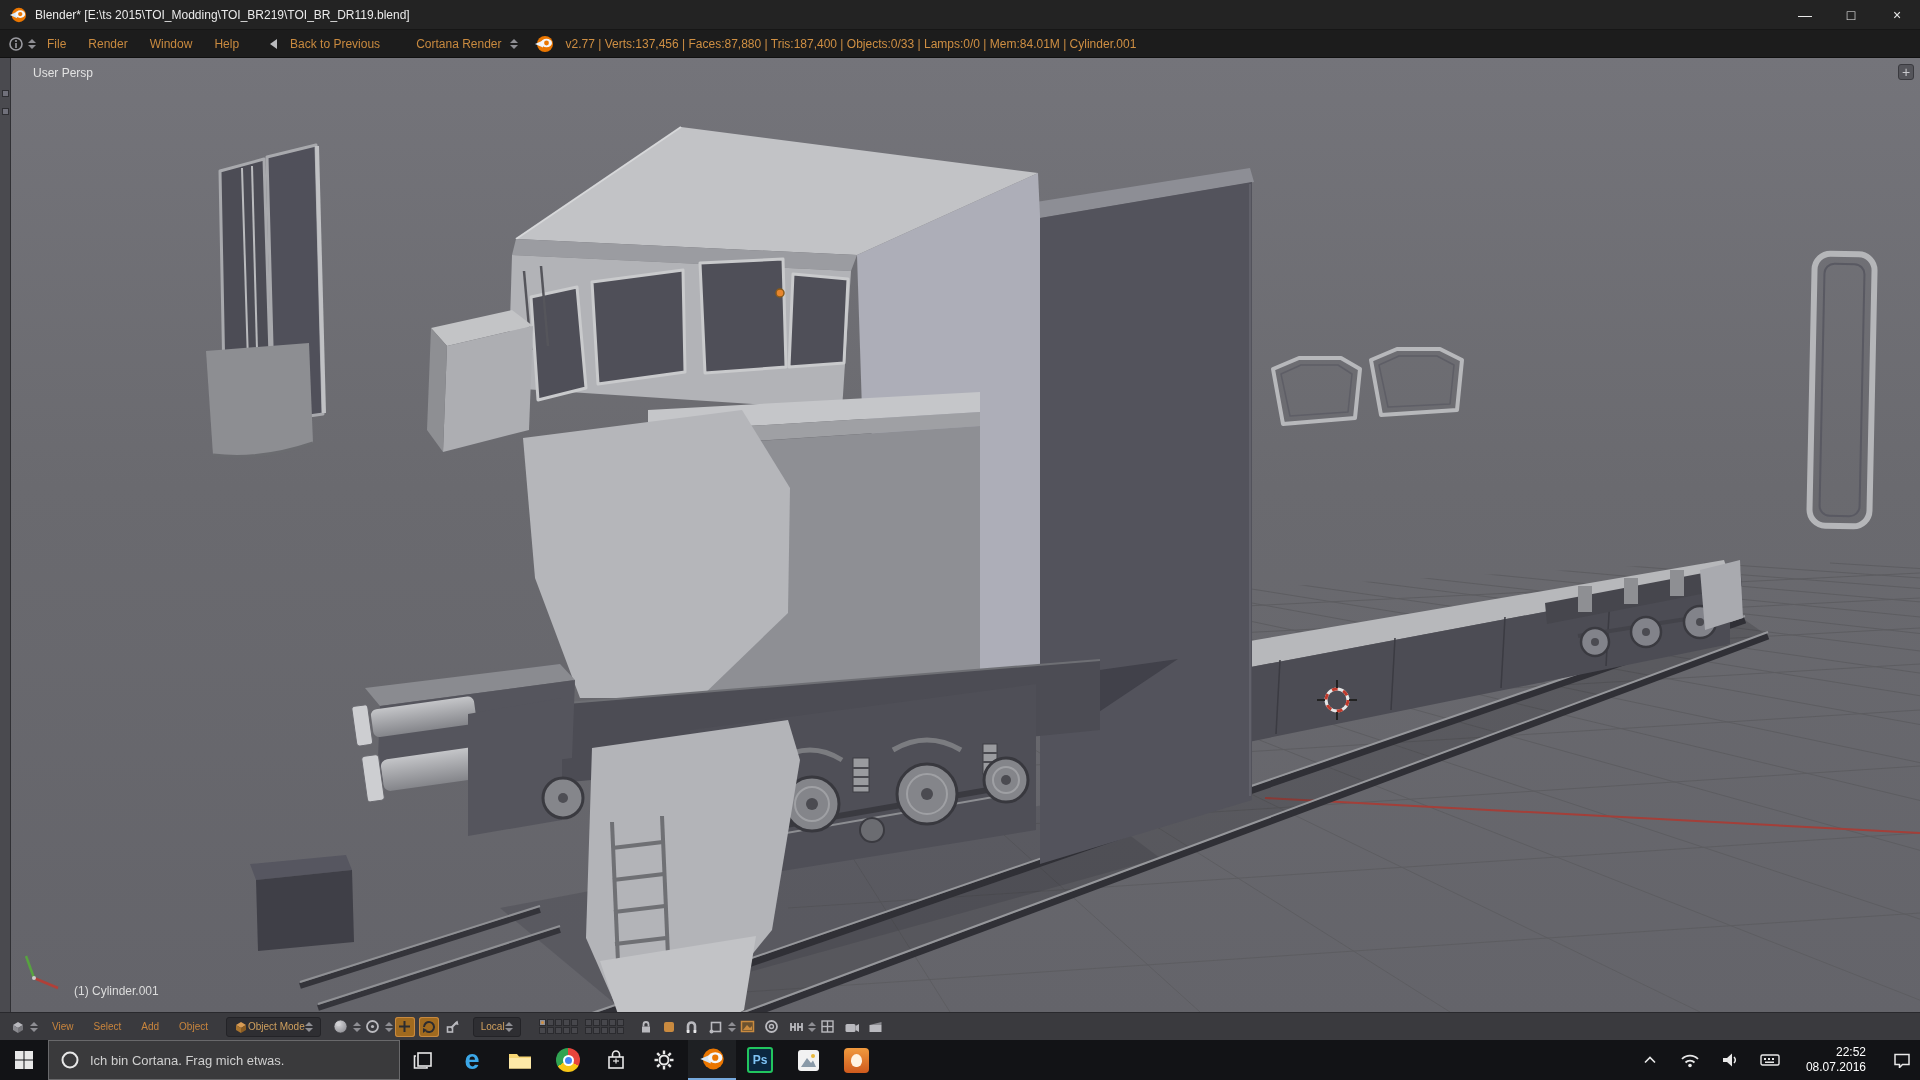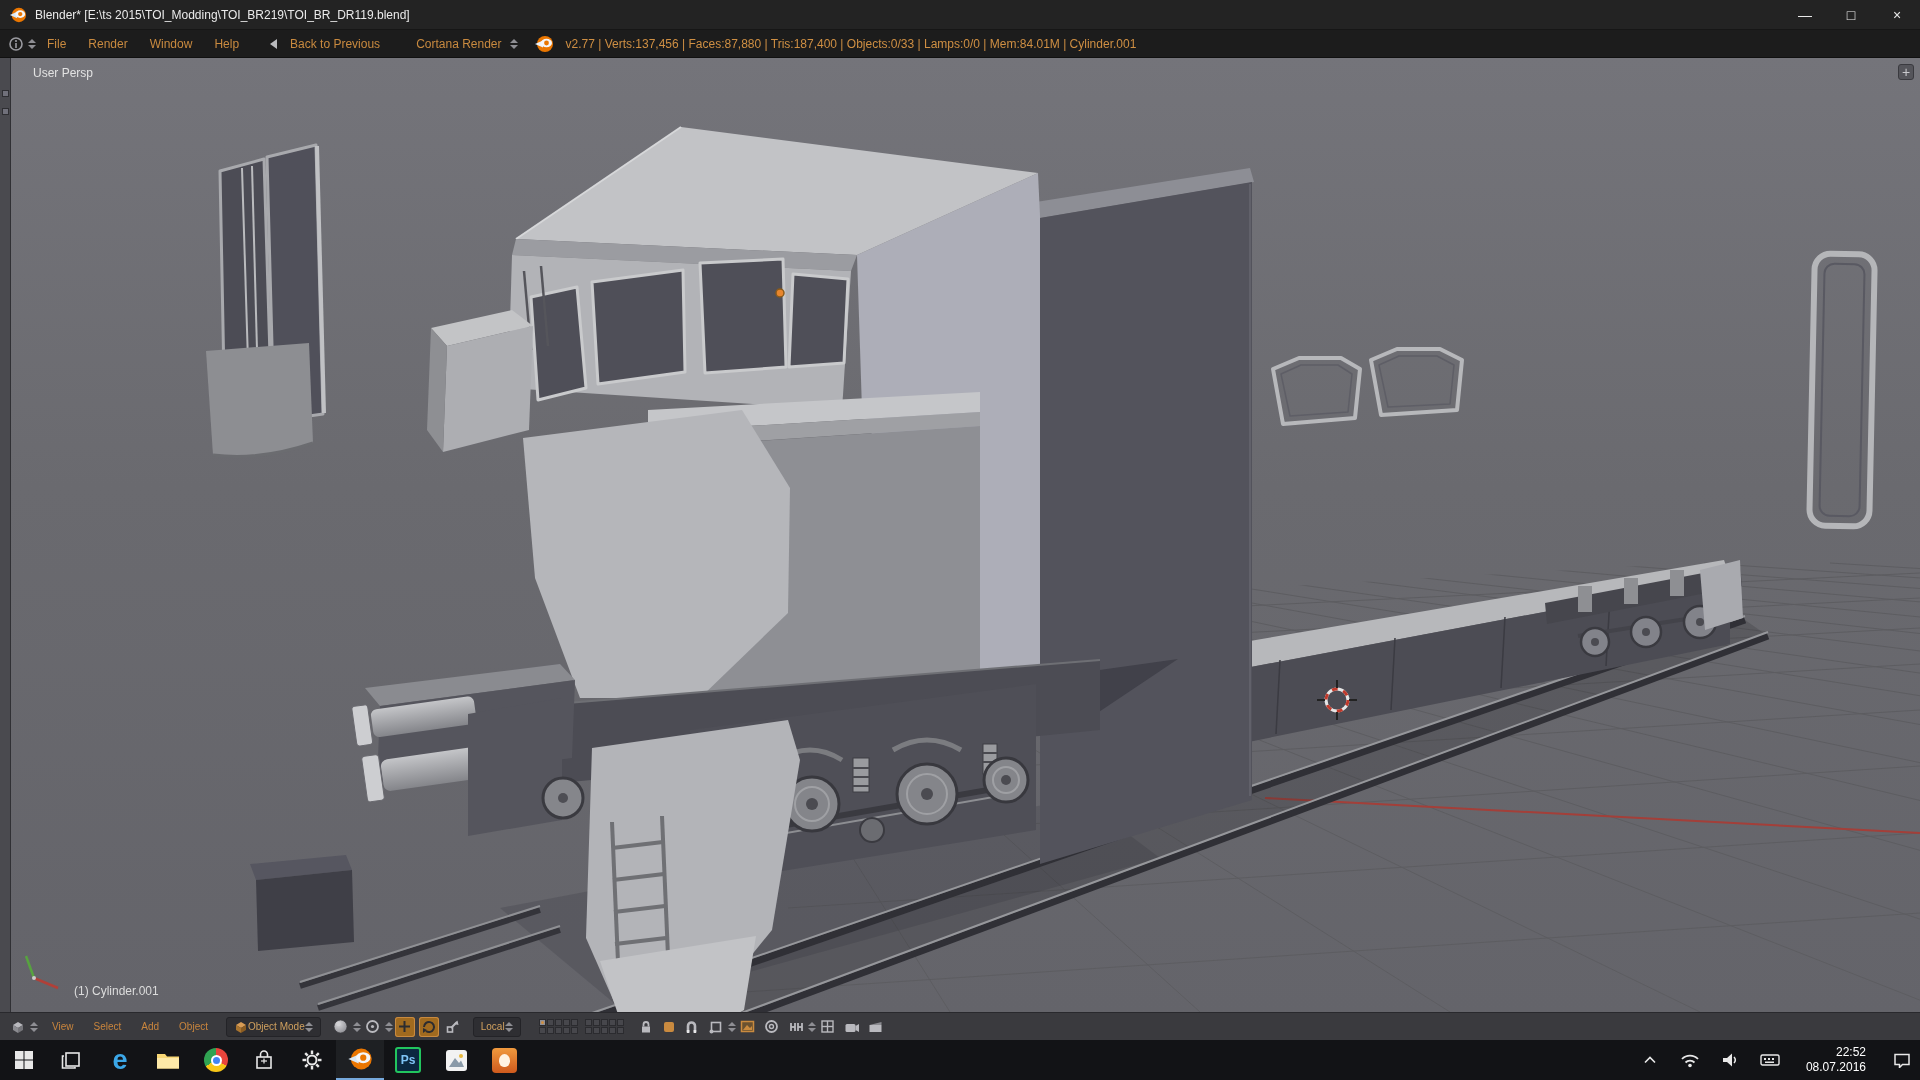--- a/index.html
+++ b/index.html
@@ -553,20 +553,26 @@
 
   <div class="taskbar">
     <div class="tb-slot">
       <svg width="20" height="20" fill="#e8e8e8">
           <rect x="1" y="1" width="8.5" height="8.5"></rect>
           <rect x="10.5" y="1" width="8.5" height="8.5"></rect>
           <rect x="1" y="10.5" width="8.5" height="8.5"></rect>
           <rect x="10.5" y="10.5" width="8.5" height="8.5"></rect>
         </svg>
     </div>
+    <div class="search">
+      <svg width="20" height="20">
+          <circle cx="10" cy="10" r="7.5" fill="none" stroke="#e8e8e8" stroke-width="2"></circle>
+        </svg>
+      <span class="search-text">Ich bin Cortana. Frag mich etwas.</span>
+    </div>
     <div class="tb-slot">
       <svg width="22" height="20" fill="none" stroke="#e8e8e8" stroke-width="1.6">
           <rect x="5" y="3" width="13" height="13"></rect>
           <polyline points="3,6 1.5,6 1.5,18 14,18 14,17"></polyline>
         </svg>
     </div>
     <div class="tb-slot">
       <span class="edge-e">e</span>
     </div>
     <div class="tb-slot">

